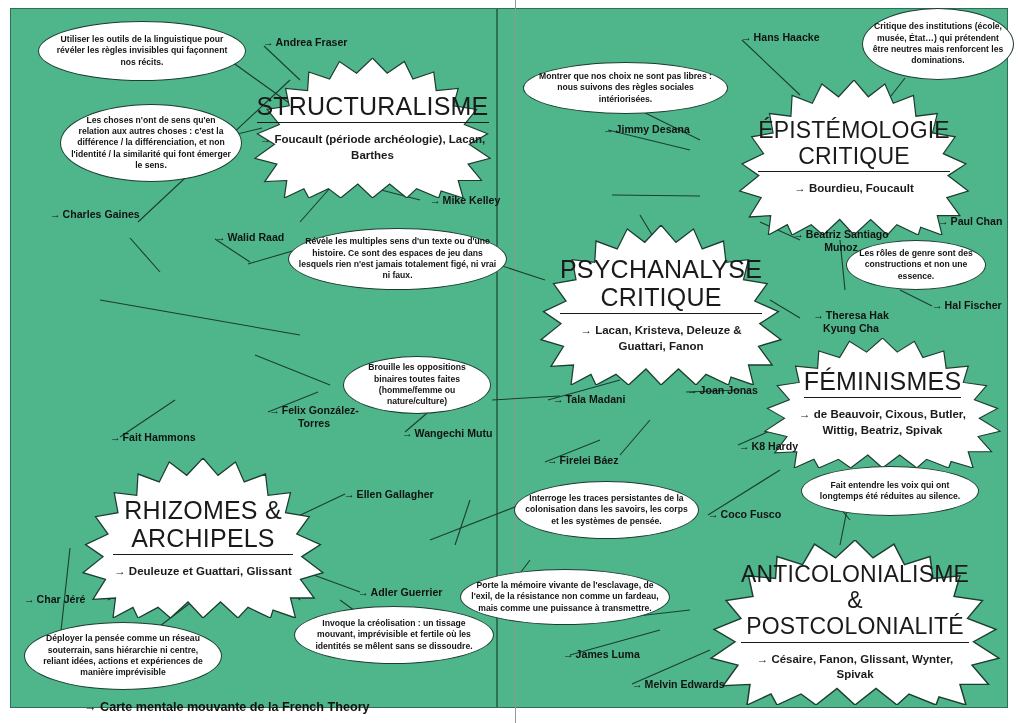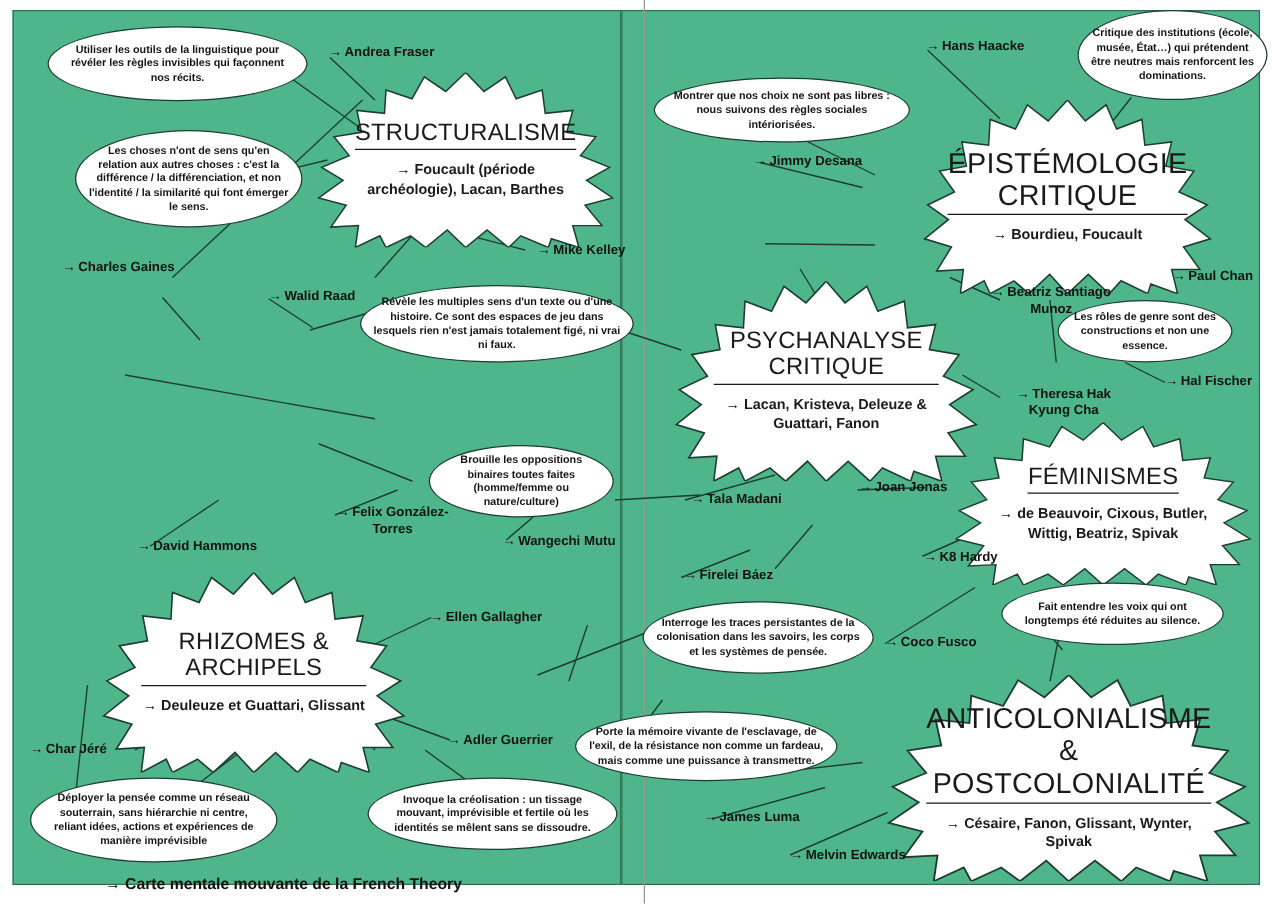--- a/index.html
+++ b/index.html
@@ -52,21 +52,21 @@
   .star .star-shape {
     position: absolute;
     left: 0; top: 0; width: 100%; height: 100%;
   }
   .star .star-body {
     position: relative;
     z-index: 2;
     padding: 0 14%;
   }
   .star-title {
-    font-size: 19px;
+    font-size: 25px;
     font-weight: 400;
     letter-spacing: 0.2px;
     line-height: 1.12;
     color: #1a1a1a;
     display: inline-block;
     border-bottom: 1.6px solid #1a1a1a;
     padding-bottom: 2px;
     white-space: nowrap;
   }
   .star-title.two-line { white-space: normal; }
@@ -288,21 +288,21 @@
   </div>
 
   <div class="bubble" style="left:460px; top:569px; width:210px; height:56px;">
     <span>Porte la mémoire vivante de l'esclavage, de l'exil, de la résistance non comme un fardeau, mais comme une puissance à transmettre.</span>
   </div>
 
   <div class="bubble" style="left:24px; top:622px; width:198px; height:68px;">
     <span>Déployer la pensée comme un réseau souterrain, sans hiérarchie ni centre, reliant idées, actions et expériences de manière imprévisible</span>
   </div>
 
-  <div class="bubble" style="left:294px; top:622px; width:200px; height:58px;text-align:center;">
+  <div class="bubble" style="left:294px; top:606px; width:200px; height:58px;text-align:center;">
     <span>Invoque la créolisation : un tissage mouvant, imprévisible et fertile où les identités se mêlent sans se dissoudre.</span>
   </div>
 
   <div class="artist" style="left:263px; top:36px;">
     <span class="arr">→</span><span>Andrea Fraser</span>
   </div>
 
   <div class="artist" style="left:741px; top:31px;">
     <span class="arr">→</span><span>Hans Haacke</span>
   </div>
@@ -337,21 +337,21 @@
 
   <div class="artist wrap" style="left:797px; top:309px; width:108px;">
     <span class="arr">→</span><span>Theresa Hak Kyung Cha</span>
   </div>
 
   <div class="artist wrap" style="left:262px; top:404px; width:104px;">
     <span class="arr">→</span><span>Felix González-Torres</span>
   </div>
 
   <div class="artist" style="left:110px; top:431px;">
-    <span class="arr">→</span><span>David Hammons</span>
+    <span class="arr">→</span><span>Fait Hammons</span>
   </div>
 
   <div class="artist" style="left:553px; top:393px;">
     <span class="arr">→</span><span>Tala Madani</span>
   </div>
 
   <div class="artist" style="left:687px; top:384px;">
     <span class="arr">→</span><span>Joan Jonas</span>
   </div>
 

